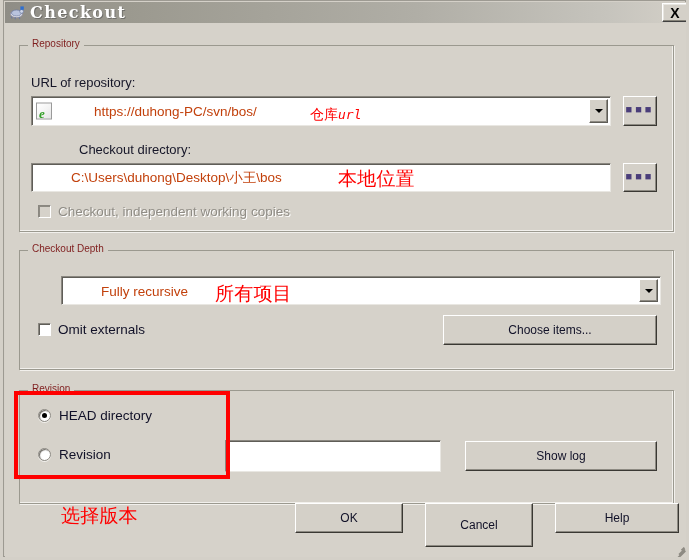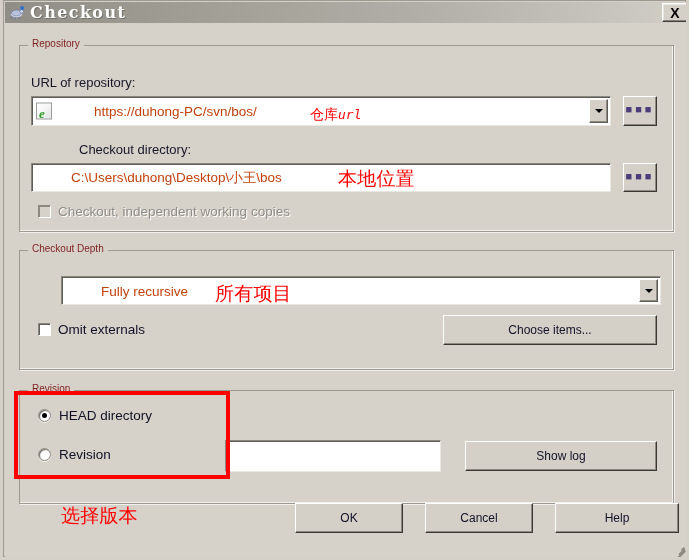--- a/index.html
+++ b/index.html
@@ -420,21 +420,21 @@
       <span class="rb-label">Revision</span>
     </div>
 
     <div class="sunken" style="left:220px; top:417px; width:216px; height:32px;">
       <span class="input-text"></span>
     </div>
 
     <div class="btn" style="left:460px; top:418px; width:192px; height:30px;">Show log</div>
 
     <div class="btn" style="left:290px; top:480px; width:108px; height:30px;">OK</div>
-    <div class="btn" style="left:420px; top:480px; width:108px; height:30px;">Cancel</div>
+    <div class="btn" style="left:420px; top:480px; width:108px; height:44px;">Cancel</div>
     <div class="btn" style="left:550px; top:480px; width:124px; height:30px;">Help</div>
 
     <div class="annot-combo" style="left:305px; top:83px;">
       <span class="cn">仓库</span>
       <span class="lat">url</span>
     </div>
 
     <span class="annot" style="left:333px; top:143px;">本地位置</span>
 
     <span class="annot" style="left:210px; top:258px;">所有项目</span>

